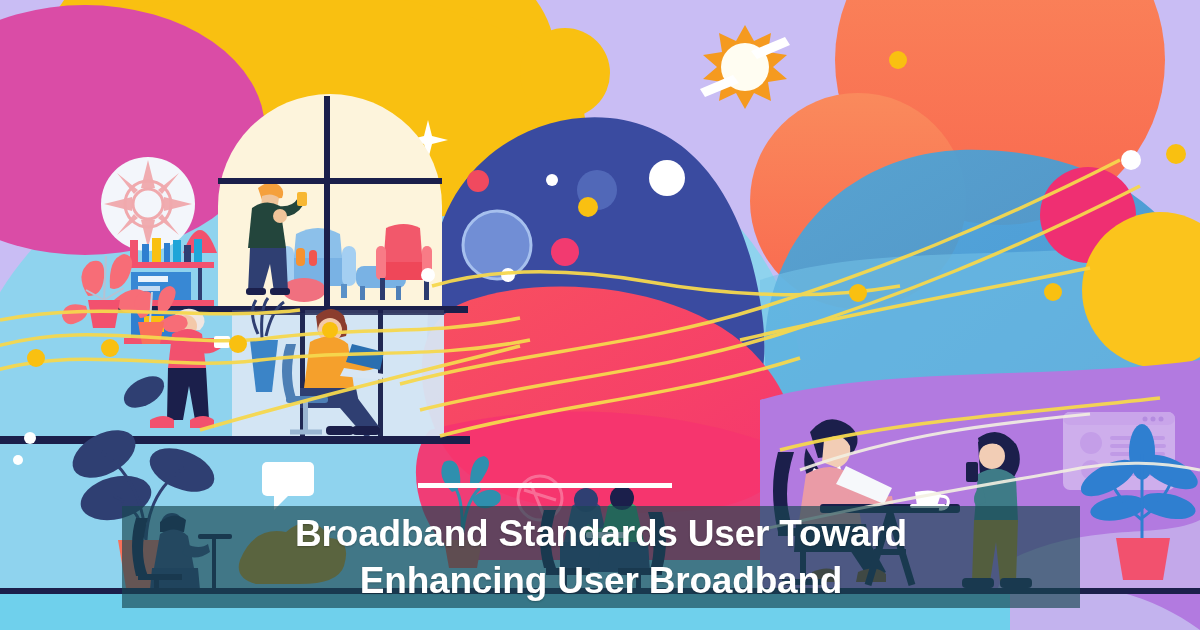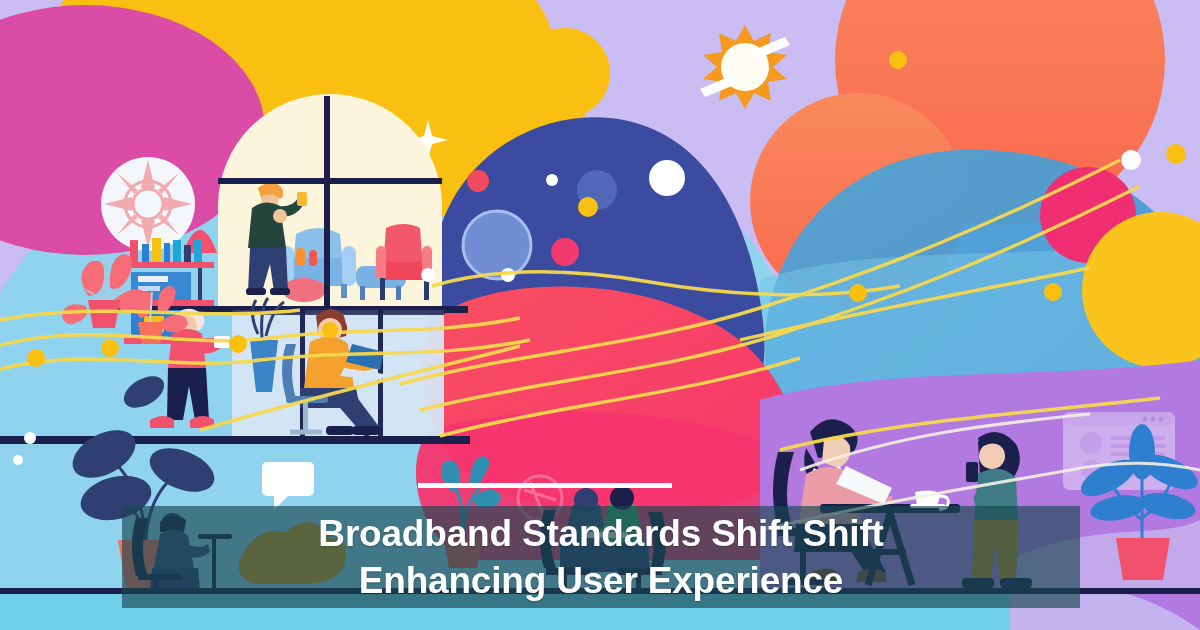--- a/index.html
+++ b/index.html
@@ -466,17 +466,17 @@
         <circle cx="30" cy="438" r="6" fill="#ffffff"></circle>
         <circle cx="18" cy="460" r="5" fill="#ffffff"></circle>
       </g>
 
     </g>
   </svg>
 
   <div class="divider-rule"></div>
 
   <div class="title-overlay">
-    <div class="title-line">Broadband Standards Shift Shift</div>
-    <div class="title-line">Enhancing User Experience</div>
+    <div class="title-line">Broadband Standards User Toward</div>
+    <div class="title-line">Enhancing User Broadband</div>
   </div>
 
 </div>
 
 </body></html>

